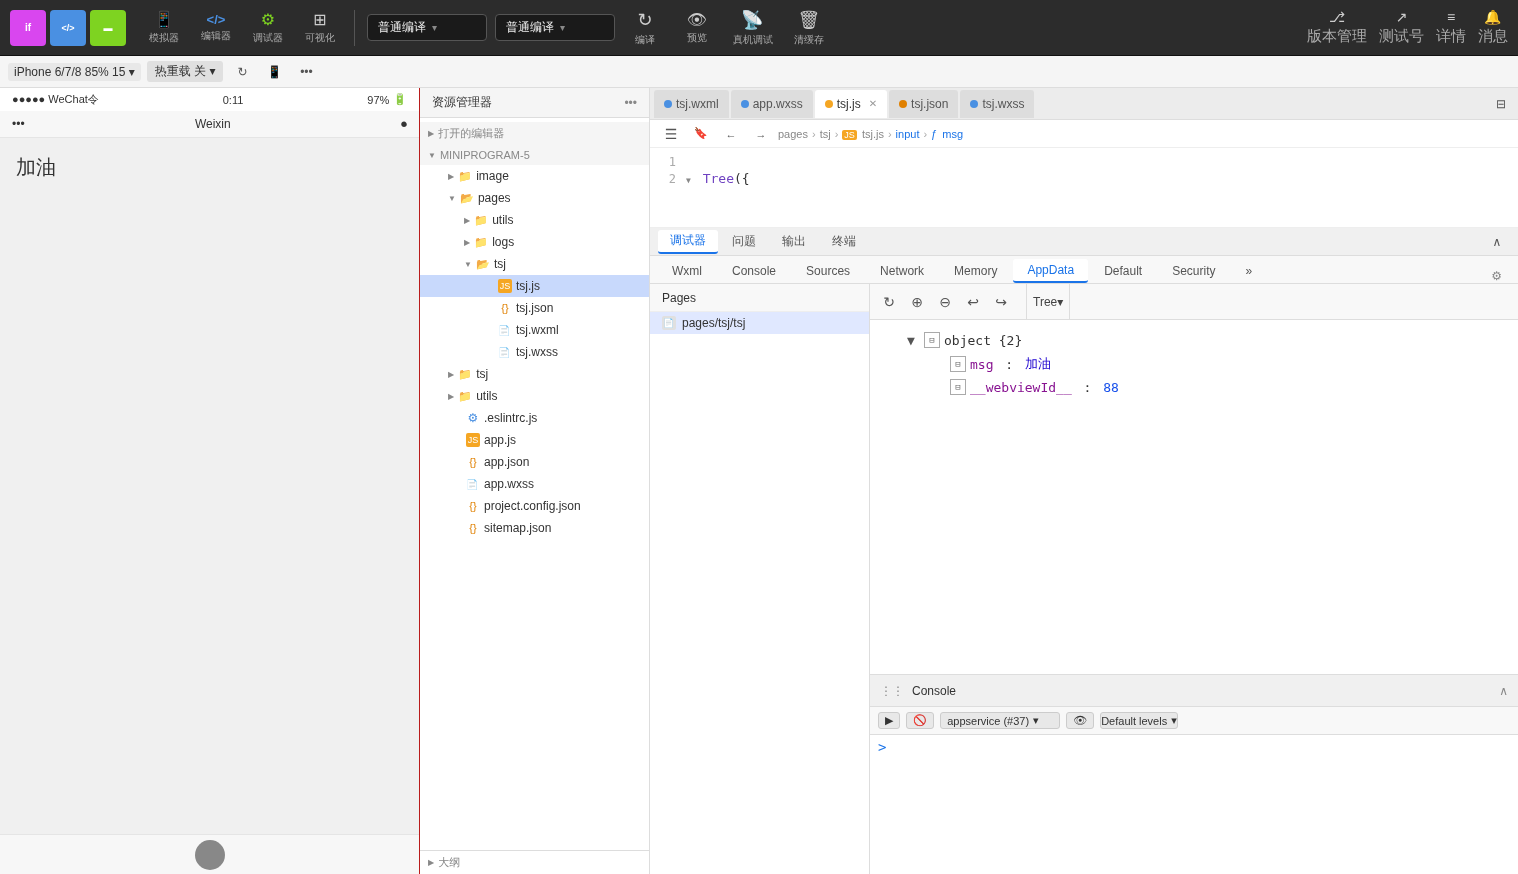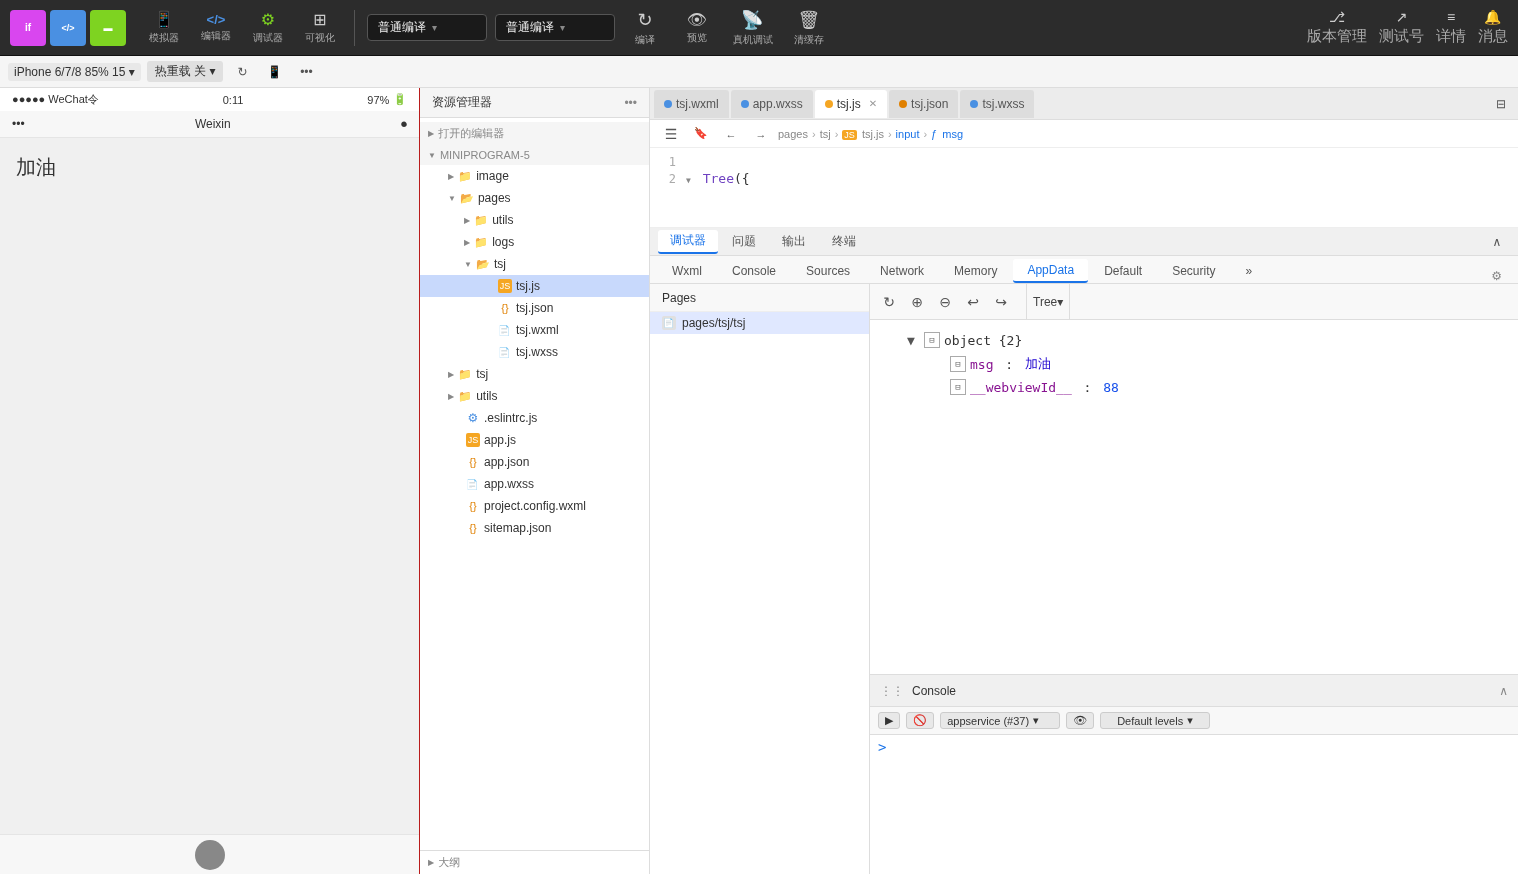--- a/index.html
+++ b/index.html
@@ -181,21 +181,21 @@
     .tree-num { color: #1750eb; }
 
     
     .console-panel { display: flex; flex-direction: column; height: 200px; border-top: 1px solid #ddd; }
     .console-header { display: flex; align-items: center; background: #f0f0f0; border-bottom: 1px solid #ddd; padding: 4px 10px; height: 32px; }
     .console-title { font-size: 12px; font-weight: 500; color: #333; }
     .console-header-right { margin-left: auto; }
     .console-toolbar { display: flex; align-items: center; background: #f8f8f8; border-bottom: 1px solid #ddd; padding: 2px 8px; gap: 6px; height: 28px; }
     .console-toolbar-btn { padding: 1px 6px; border-radius: 3px; background: #e8e8e8; border: 1px solid #ccc; cursor: pointer; font-size: 11px; color: #333; }
     .console-filter { flex: 1; border: 1px solid #ddd; border-radius: 3px; padding: 1px 6px; font-size: 12px; background: #fff; }
-    .console-level-select { display: flex; align-items: center; gap: 4px; font-size: 11px; color: #333; padding: 1px 16px; background: #e8e8e8; border: 1px solid #ccc; border-radius: 3px; cursor: pointer; }
+    .console-level-select { display: flex; align-items: center; gap: 4px; font-size: 11px; color: #333; padding: 1px 0; background: #e8e8e8; border: 1px solid #ccc; border-radius: 3px; cursor: pointer; }
     .console-body { flex: 1; background: #fff; padding: 4px 8px; overflow-y: auto; font-family: 'Consolas', monospace; font-size: 12px; }
     .console-prompt { color: #1a73e8; font-size: 14px; }
 
     
     .editor-debug-container { flex: 1; display: flex; flex-direction: column; overflow: hidden; }
     .appdata-content { flex: 1; display: flex; overflow: hidden; }
     .right-panel { flex: 1; display: flex; flex-direction: column; overflow: hidden; }
 
     
     .file-panel-foot { border-top: 1px solid #ddd; padding: 4px 8px; display: flex; align-items: center; gap: 4px; font-size: 11px; color: #888; cursor: pointer; }
@@ -439,21 +439,21 @@
         <span class="indent" style="width:16px;"></span>
         <span class="indent" style="width:14px;"></span>
         <span class="file-icon" style="color:#4a90e2; font-size:10px;">📄</span>
         <span>app.wxss</span>
       </div>
 
       <div class="file-item">
         <span class="indent" style="width:16px;"></span>
         <span class="indent" style="width:14px;"></span>
         <span class="file-icon" style="color:#e08000;">{}</span>
-        <span>project.config.wxml</span>
+        <span>project.config.json</span>
       </div>
 
       <div class="file-item">
         <span class="indent" style="width:16px;"></span>
         <span class="indent" style="width:14px;"></span>
         <span class="file-icon" style="color:#e08000;">{}</span>
         <span>sitemap.json</span>
       </div>
     </div>
     <div class="file-panel-foot">

